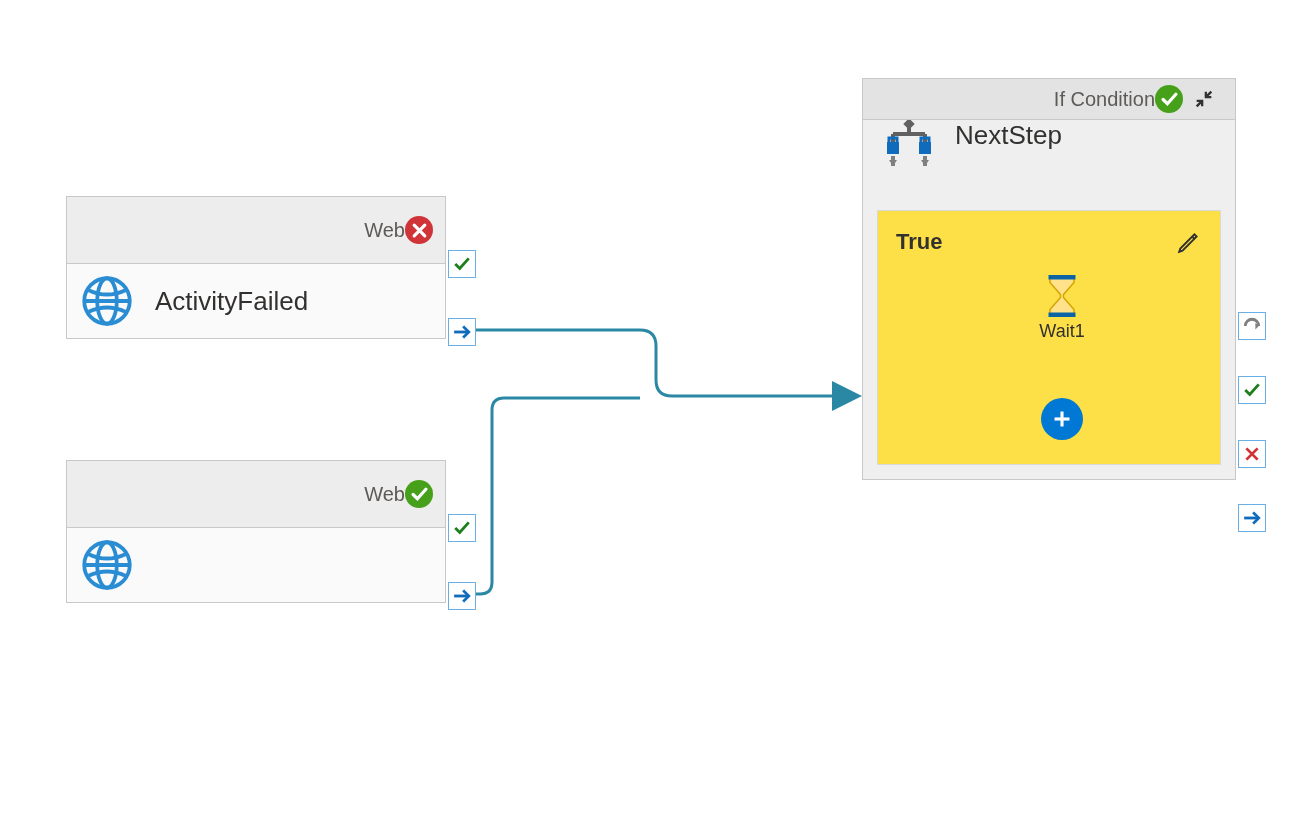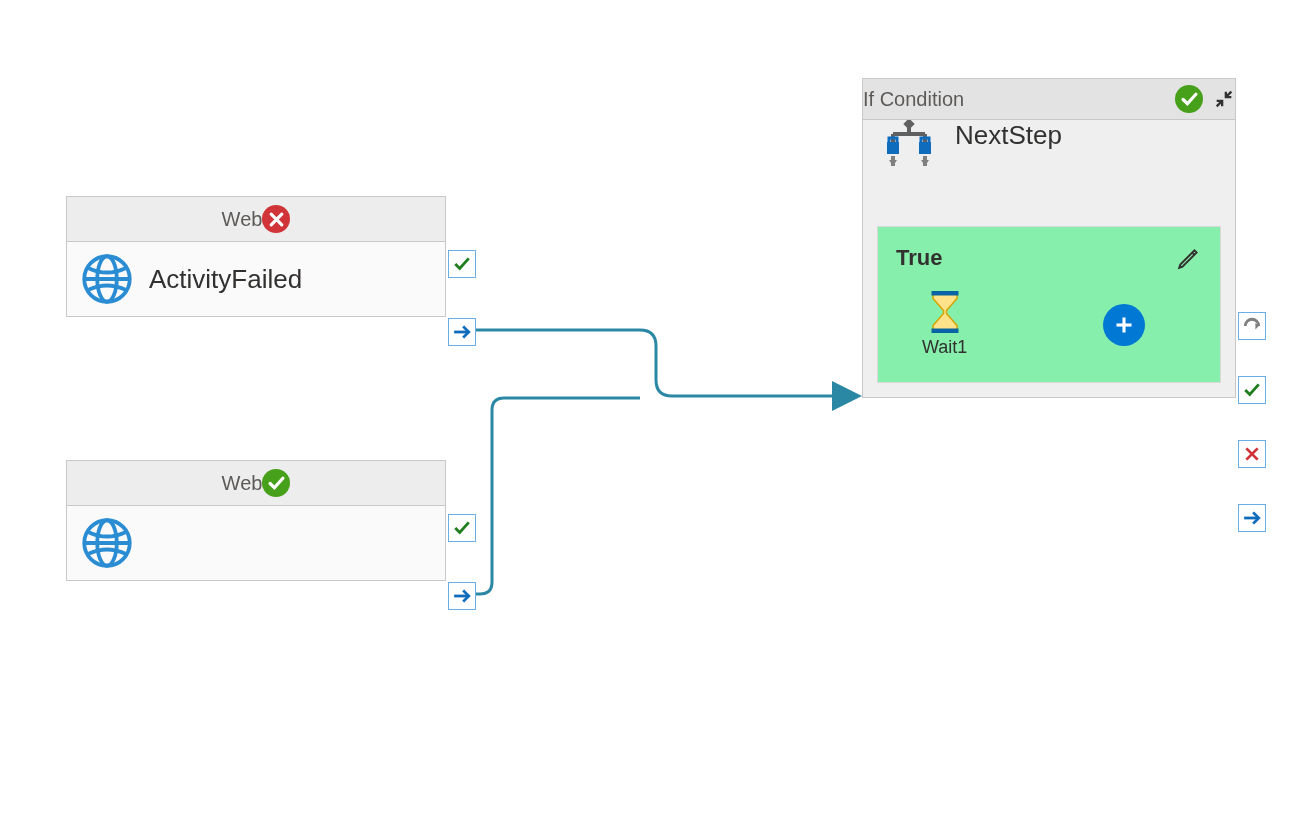--- a/index.html
+++ b/index.html
@@ -1,36 +1,36 @@
 <!DOCTYPE html>
 <html><head>
 <meta charset="utf-8">
 <style>
   html,body{margin:0;padding:0;width:1314px;height:818px;font-family:"Segoe UI",Arial,sans-serif;background:#fff;color:#323130;}
   .canvas{position:relative;width:1314px;height:818px;}
   svg.connectors{position:absolute;left:0;top:0;width:1314px;height:818px;pointer-events:none;}
 
   .activity{position:absolute;width:378px;border:1px solid #c8c8c8;background:#fbfafa;}
-  .activity .hdr{height:42px;line-height:42px;padding:1px 12px;background:#ededed;border-bottom:1px solid #c8c8c8;font-size:20px;color:#5d5a58;display:flex;align-items:center;justify-content:center;}
-  .activity .body{height:74px;display:flex;align-items:center;gap:16px;padding:0 14px;background:#fbfafa;font-size:26px;}
+  .activity .hdr{height:42px;line-height:42px;padding:12px 12px;background:#ededed;border-bottom:1px solid #c8c8c8;font-size:20px;color:#5d5a58;display:flex;align-items:center;justify-content:flex-end;}
+  .activity .body{height:74px;display:flex;align-items:center;gap:22px;padding:0 14px;background:#fbfafa;font-size:26px;}
 
   .status-badge{width:28px;height:28px;border-radius:50%;display:flex;align-items:center;justify-content:center;}
   .status-fail{background:#d13438;}
   .status-ok{background:#47a01a;}
   .status-badge svg{width:17px;height:17px;}
 
   .port{position:absolute;width:26px;height:26px;border:1px solid #69afe5;background:#fff;display:flex;align-items:center;justify-content:center;}
   .port svg{width:18px;height:18px;}
 
   .ifcard{position:absolute;left:862px;top:78px;width:372px;border:1px solid #c8c8c8;background:#efefef;}
-  .ifcard .hdr{height:40px;line-height:40px;padding:0 0;background:#e3e3e3;border-bottom:1px solid #c8c8c8;font-size:20px;color:#5d5a58;display:flex;align-items:center;justify-content:space-between;}
+  .ifcard .hdr{height:40px;line-height:40px;padding:0 20px;background:#e3e3e3;border-bottom:1px solid #c8c8c8;font-size:20px;color:#5d5a58;display:flex;align-items:center;justify-content:flex-end;}
   .ifcard .namebar{height:82px;display:flex;gap:18px;padding:0 18px;font-size:26px;}
-  .branch{margin:24px 14px 14px 14px;border:1px solid #d9d9d9;background:#86efac;padding:18px 18px 24px 18px;}
+  .branch{margin:8px 14px 14px 14px;border:1px solid #d9d9d9;background:#fde047;padding:18px 18px 24px 18px;}
   .branch .bhdr{display:flex;justify-content:space-between;align-items:center;font-size:22px;font-weight:600;color:#323130;margin-bottom:20px;}
-  .branch .brow{display:flex;align-items:center;gap:28px;padding-left:26px;}
+  .branch .brow{display:flex;align-items:center;gap:28px;padding-left:26px;flex-direction:column;}
   .addbtn{width:42px;height:42px;border-radius:50%;background:#0078d4;display:flex;align-items:center;justify-content:center;cursor:pointer;}
   .addbtn svg{width:20px;height:20px;}
   .pencil{width:26px;height:26px;cursor:pointer;}
   .wait-lbl{font-size:18px;color:#323130;text-align:center;}
 
   .globe{width:52px;height:52px;}
 </style>
 </head>
 <body>
 

